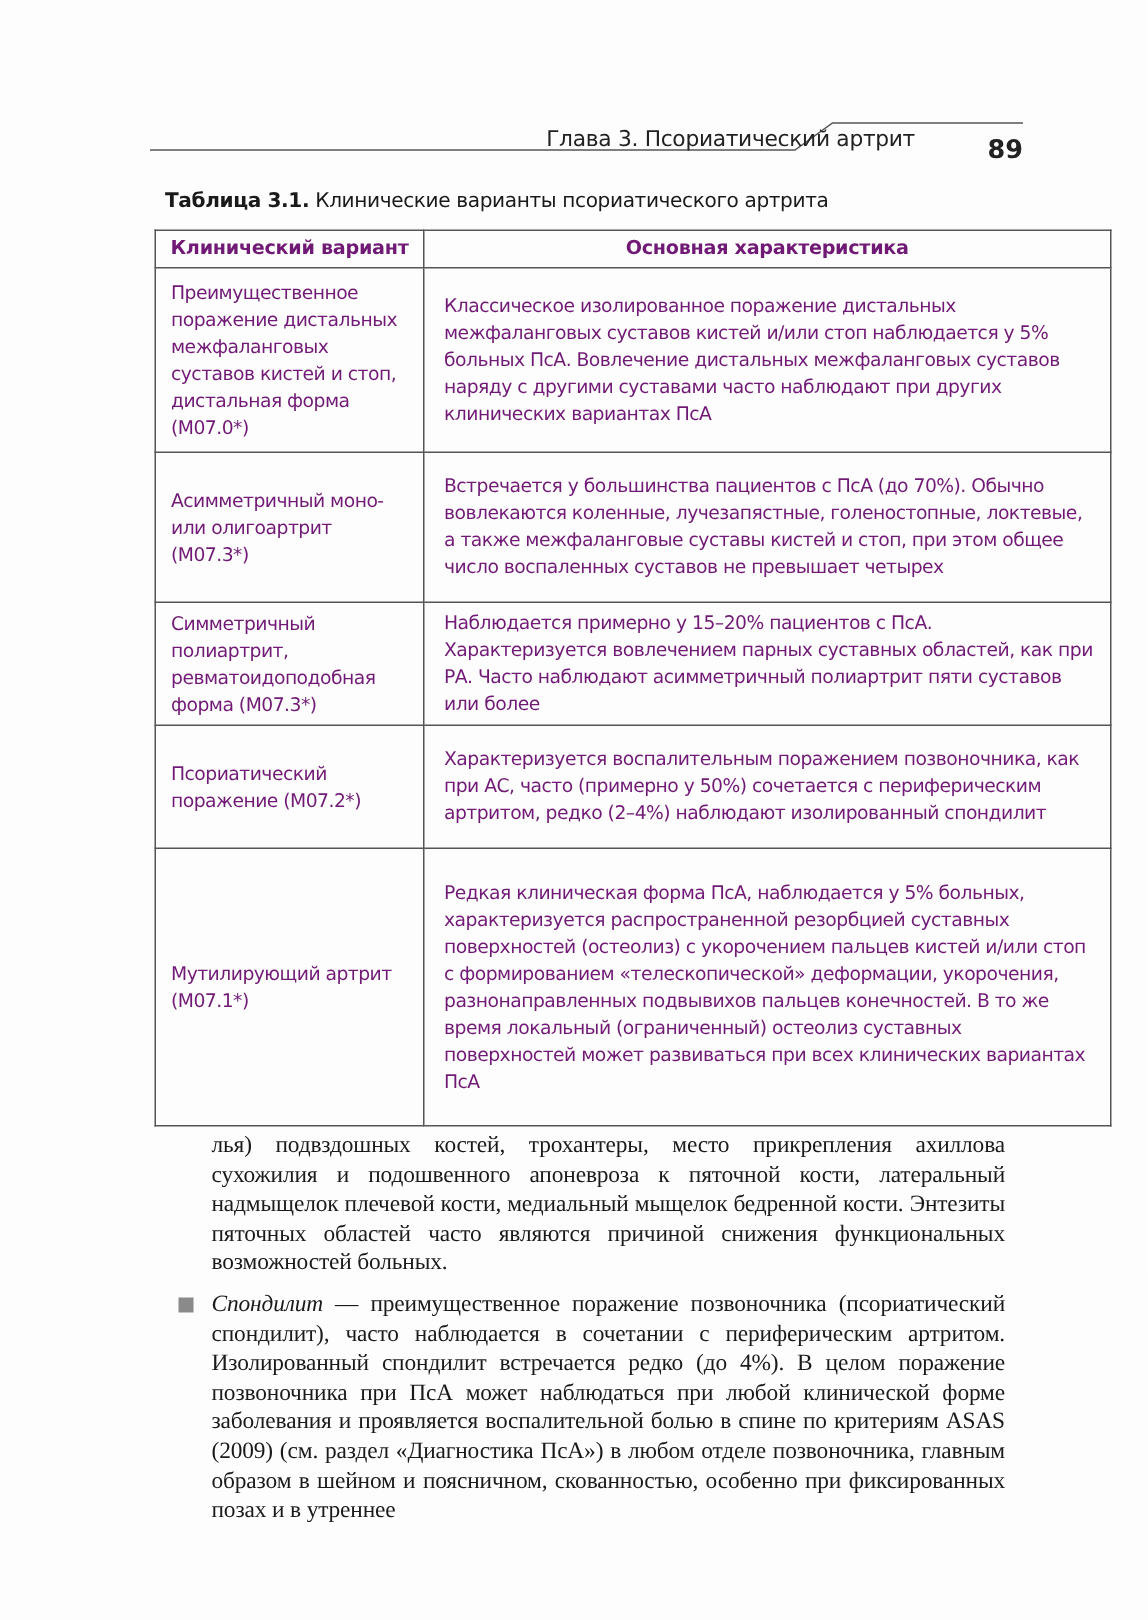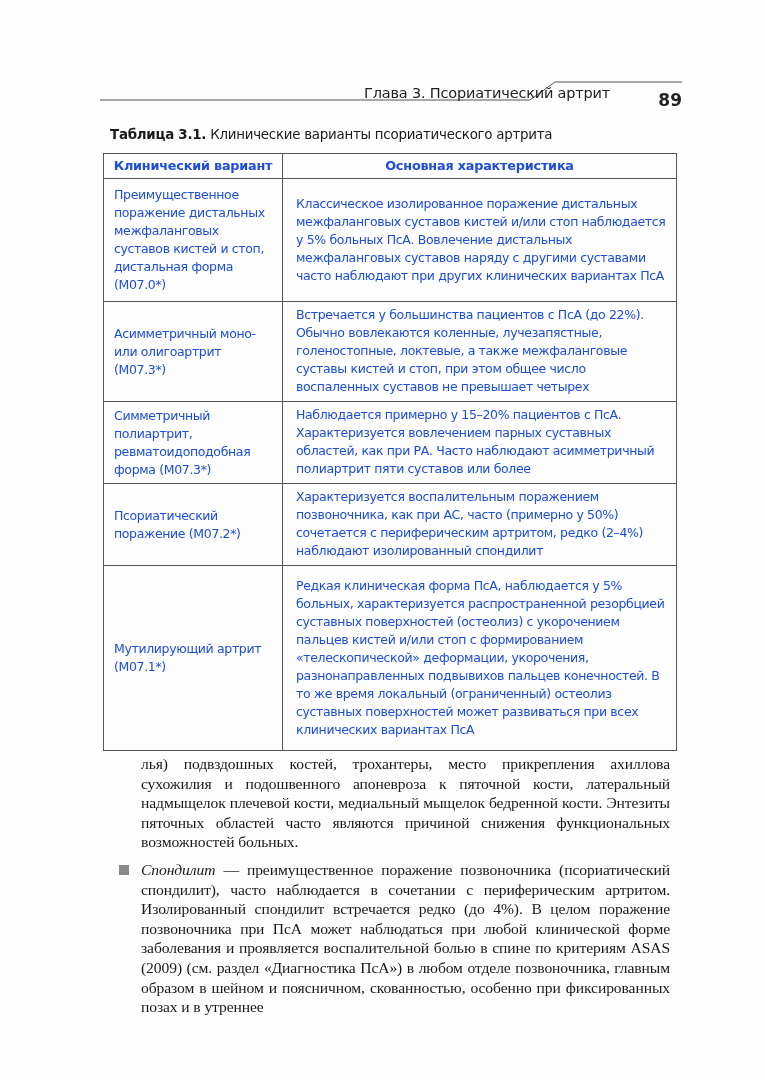--- a/index.html
+++ b/index.html
@@ -9,21 +9,21 @@
     
     .run-header { position: absolute; left: 100px; top: 80px; width: 582px; height: 40px; }
     .run-title { position: absolute; right: 72px; top: 5px; font-family: "DejaVu Sans", sans-serif; font-size: 14.5px; color: #222; letter-spacing: -0.2px; }
     .page-num { position: absolute; right: 0; top: 10px; font-family: "DejaVu Sans", sans-serif; font-weight: bold; font-size: 17px; color: #222; }
     .run-header svg { position: absolute; left: 0; top: 0; }
 
     .caption { position: absolute; left: 100px; top: 127px; font-family: "DejaVu Sans", sans-serif; font-size: 13.4px; color: #1a1a1a; letter-spacing: -0.25px; }
     .caption b { font-weight: bold; margin-left: 10px; }
 
     
-    .tbl { position: absolute; left: 103px; top: 153px; width: 574px; border-collapse: collapse; font-family: "DejaVu Sans", sans-serif; font-size: 12.5px; line-height: 18px; color: #1d4ed8; letter-spacing: -0.35px; border-radius: 26px; }
+    .tbl { position: absolute; left: 103px; top: 153px; width: 638px; border-collapse: collapse; font-family: "DejaVu Sans", sans-serif; font-size: 12.5px; line-height: 18px; color: #701a75; letter-spacing: -0.35px; border-radius: 26px; }
     .tbl th, .tbl td { border: 1px solid #555; vertical-align: middle; }
     .tbl th { font-weight: bold; text-align: center; height: 24px; padding: 0 6px; font-size: 12.8px; letter-spacing: -0.2px; }
     .tbl td.c1 { width: 158px; padding: 4px 10px 4px 10px; }
     .tbl td.c2 { padding: 3px 8px 4px 13px; }
 
     
     .body { position: absolute; left: 133px; top: 746px; width: 545px; font-family: "Liberation Serif", "DejaVu Serif", serif; font-size: 15.6px; line-height: 19.6px; color: #1a1a1a; text-align: justify; letter-spacing: -0.1px; }
     .body p { margin: 8px; }
     .bullet-item { position: relative; }
     .bullet { position: absolute; left: -22px; top: 5px; width: 10px; height: 10px; background: #8a8a8a; }
@@ -51,21 +51,21 @@
         <th>Основная характеристика</th>
       </tr>
     </thead>
     <tbody>
       <tr style="height:123px">
         <td class="c1">Преимущественное поражение дистальных межфаланговых суставов кистей и стоп, дистальная форма (М07.0*)</td>
         <td class="c2">Классическое изолированное поражение дистальных межфаланговых суставов кистей и/или стоп наблюдается у 5% больных ПсА. Вовлечение дистальных межфаланговых суставов наряду с другими суставами часто наблюдают при других клинических вариантах ПсА</td>
       </tr>
       <tr style="height:100px">
         <td class="c1">Асимметричный моно- или олигоартрит (М07.3*)</td>
-        <td class="c2">Встречается у большинства пациентов с ПсА (до 22%). Обычно вовлекаются коленные, лучезапястные, голеностопные, локтевые, а также межфаланговые суставы кистей и стоп, при этом общее число воспаленных суставов не превышает четырех</td>
+        <td class="c2">Встречается у большинства пациентов с ПсА (до 70%). Обычно вовлекаются коленные, лучезапястные, голеностопные, локтевые, а также межфаланговые суставы кистей и стоп, при этом общее число воспаленных суставов не превышает четырех</td>
       </tr>
       <tr style="height:82px">
         <td class="c1">Симметричный полиартрит, ревматоидоподобная форма (М07.3*)</td>
         <td class="c2">Наблюдается примерно у 15–20% пациентов с ПсА. Характеризуется вовлечением парных суставных областей, как при РА. Часто наблюдают асимметричный полиартрит пяти суставов или более</td>
       </tr>
       <tr style="height:82px">
         <td class="c1">Псориатический поражение (М07.2*)</td>
         <td class="c2">Характеризуется воспалительным поражением позвоночника, как при АС, часто (примерно у 50%) сочетается с периферическим артритом, редко (2–4%) наблюдают изолированный спондилит</td>
       </tr>
       <tr style="height:185px">

